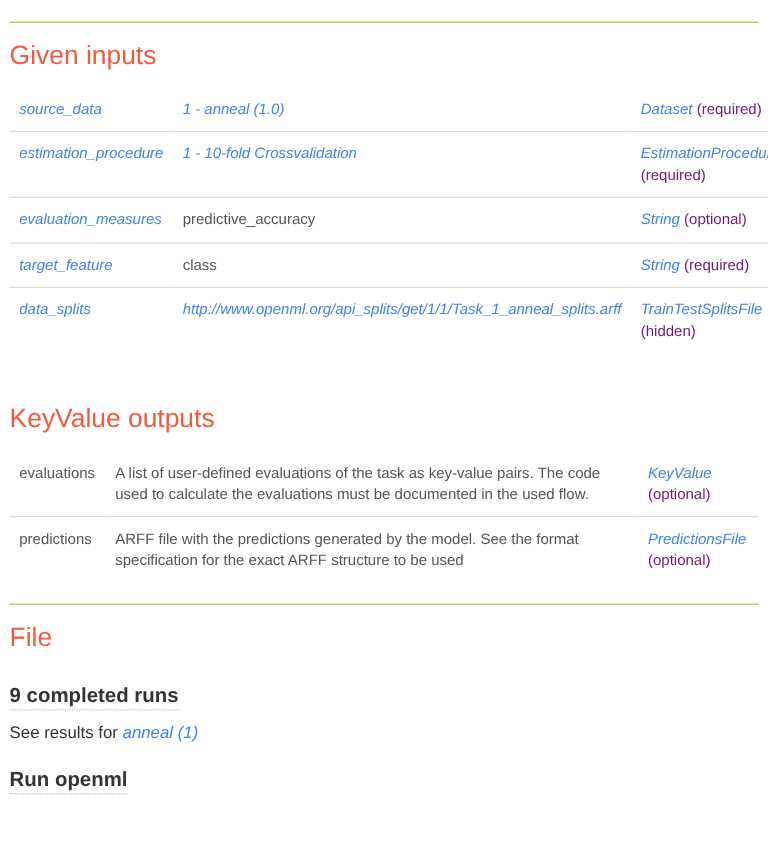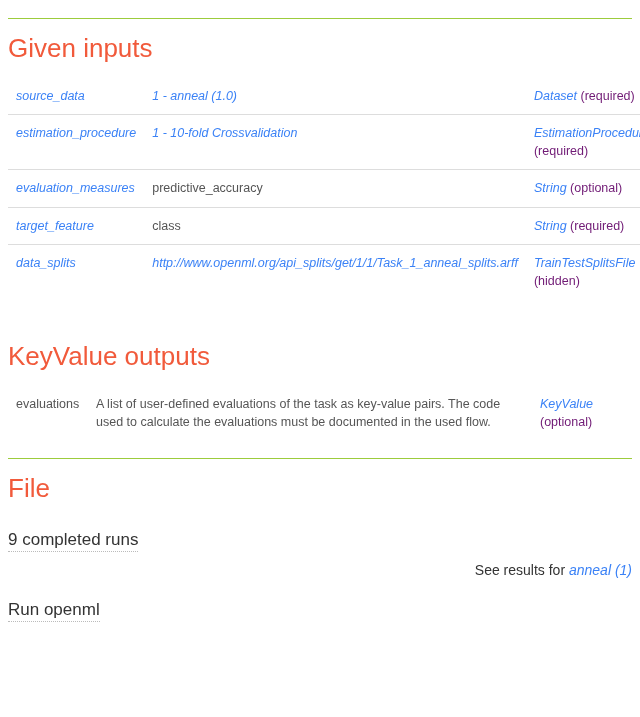--- a/index.html
+++ b/index.html
@@ -8,45 +8,45 @@
     font-size: 13px;
     color: #555;
     background: #fff;
     width: 640px;
     padding: 0 8px 12px 8px;
     font-weight: 300;
   }
   hr.green { border: none; border-top: 1px solid #9ccc3c; margin: 18px 0 14px 0; }
   h2.section {
     color: #f15a3b;
-    font-size: 26px;
+    font-size: 22px;
     font-weight: 300;
     margin: 6px 0 14px 0;
   }
   table {
     width: 100%;
     border-collapse: collapse;
     font-size: 12.5px;
   }
   table tr { border-top: 1px solid #ddd; }
   table tr:first-child { border-top: none; }
   table td { padding: 9px 8px; vertical-align: top; line-height: 1.45; }
   .link { color: #3b82f6; text-decoration: none; cursor: pointer; font-style: italic; }
   .muted { color: #701a75; }
   .gap { height: 36px; }
   .subh {
     font-size: 17px;
     color: #333;
-    font-weight: 400;
+    font-weight: 700;
     margin: 12px 1px 6px 0;
     border-bottom: 1px dotted #bbb;
     display: inline-block;
     padding-bottom: 1px;
   }
-  .body-text { font-size: 14px; color: #333; font-weight: 300; margin: 4px 0 10px 0; text-align: right; }
+  .body-text { font-size: 14px; color: #333; font-weight: 300; margin: 4px 0 10px 0; }
 </style>
 </head>
 <body>
 
 
 
 <hr class="green">
 
 <h2 class="section">Given inputs</h2>
 
@@ -84,20 +84,25 @@
 
 <h2 class="section">KeyValue outputs</h2>
 
 <table>
   <tbody id="outputs-body">
       <tr>
         <td style="width:80px"><span>evaluations</span></td>
         <td><span>A list of user-defined evaluations of the task as key-value pairs. The code used to calculate the evaluations must be documented in the used flow.</span></td>
         <td style="width:100px"><span class="link">KeyValue</span> <span class="muted">(optional)</span></td>
       </tr>
+      <tr>
+        <td style="width:80px"><span>predictions</span></td>
+        <td><span>ARFF file with the predictions generated by the model. See the format specification for the exact ARFF structure to be used</span></td>
+        <td style="width:100px"><span class="link">PredictionsFile</span> <span class="muted">(optional)</span></td>
+      </tr>
     </tbody>
 </table>
 
 <hr class="green">
 
 <h2 class="section">File</h2>
 
 <div class="subh">9 completed runs</div>
 <div class="body-text">
   <span>See results for </span><span class="link">anneal (1)</span>

